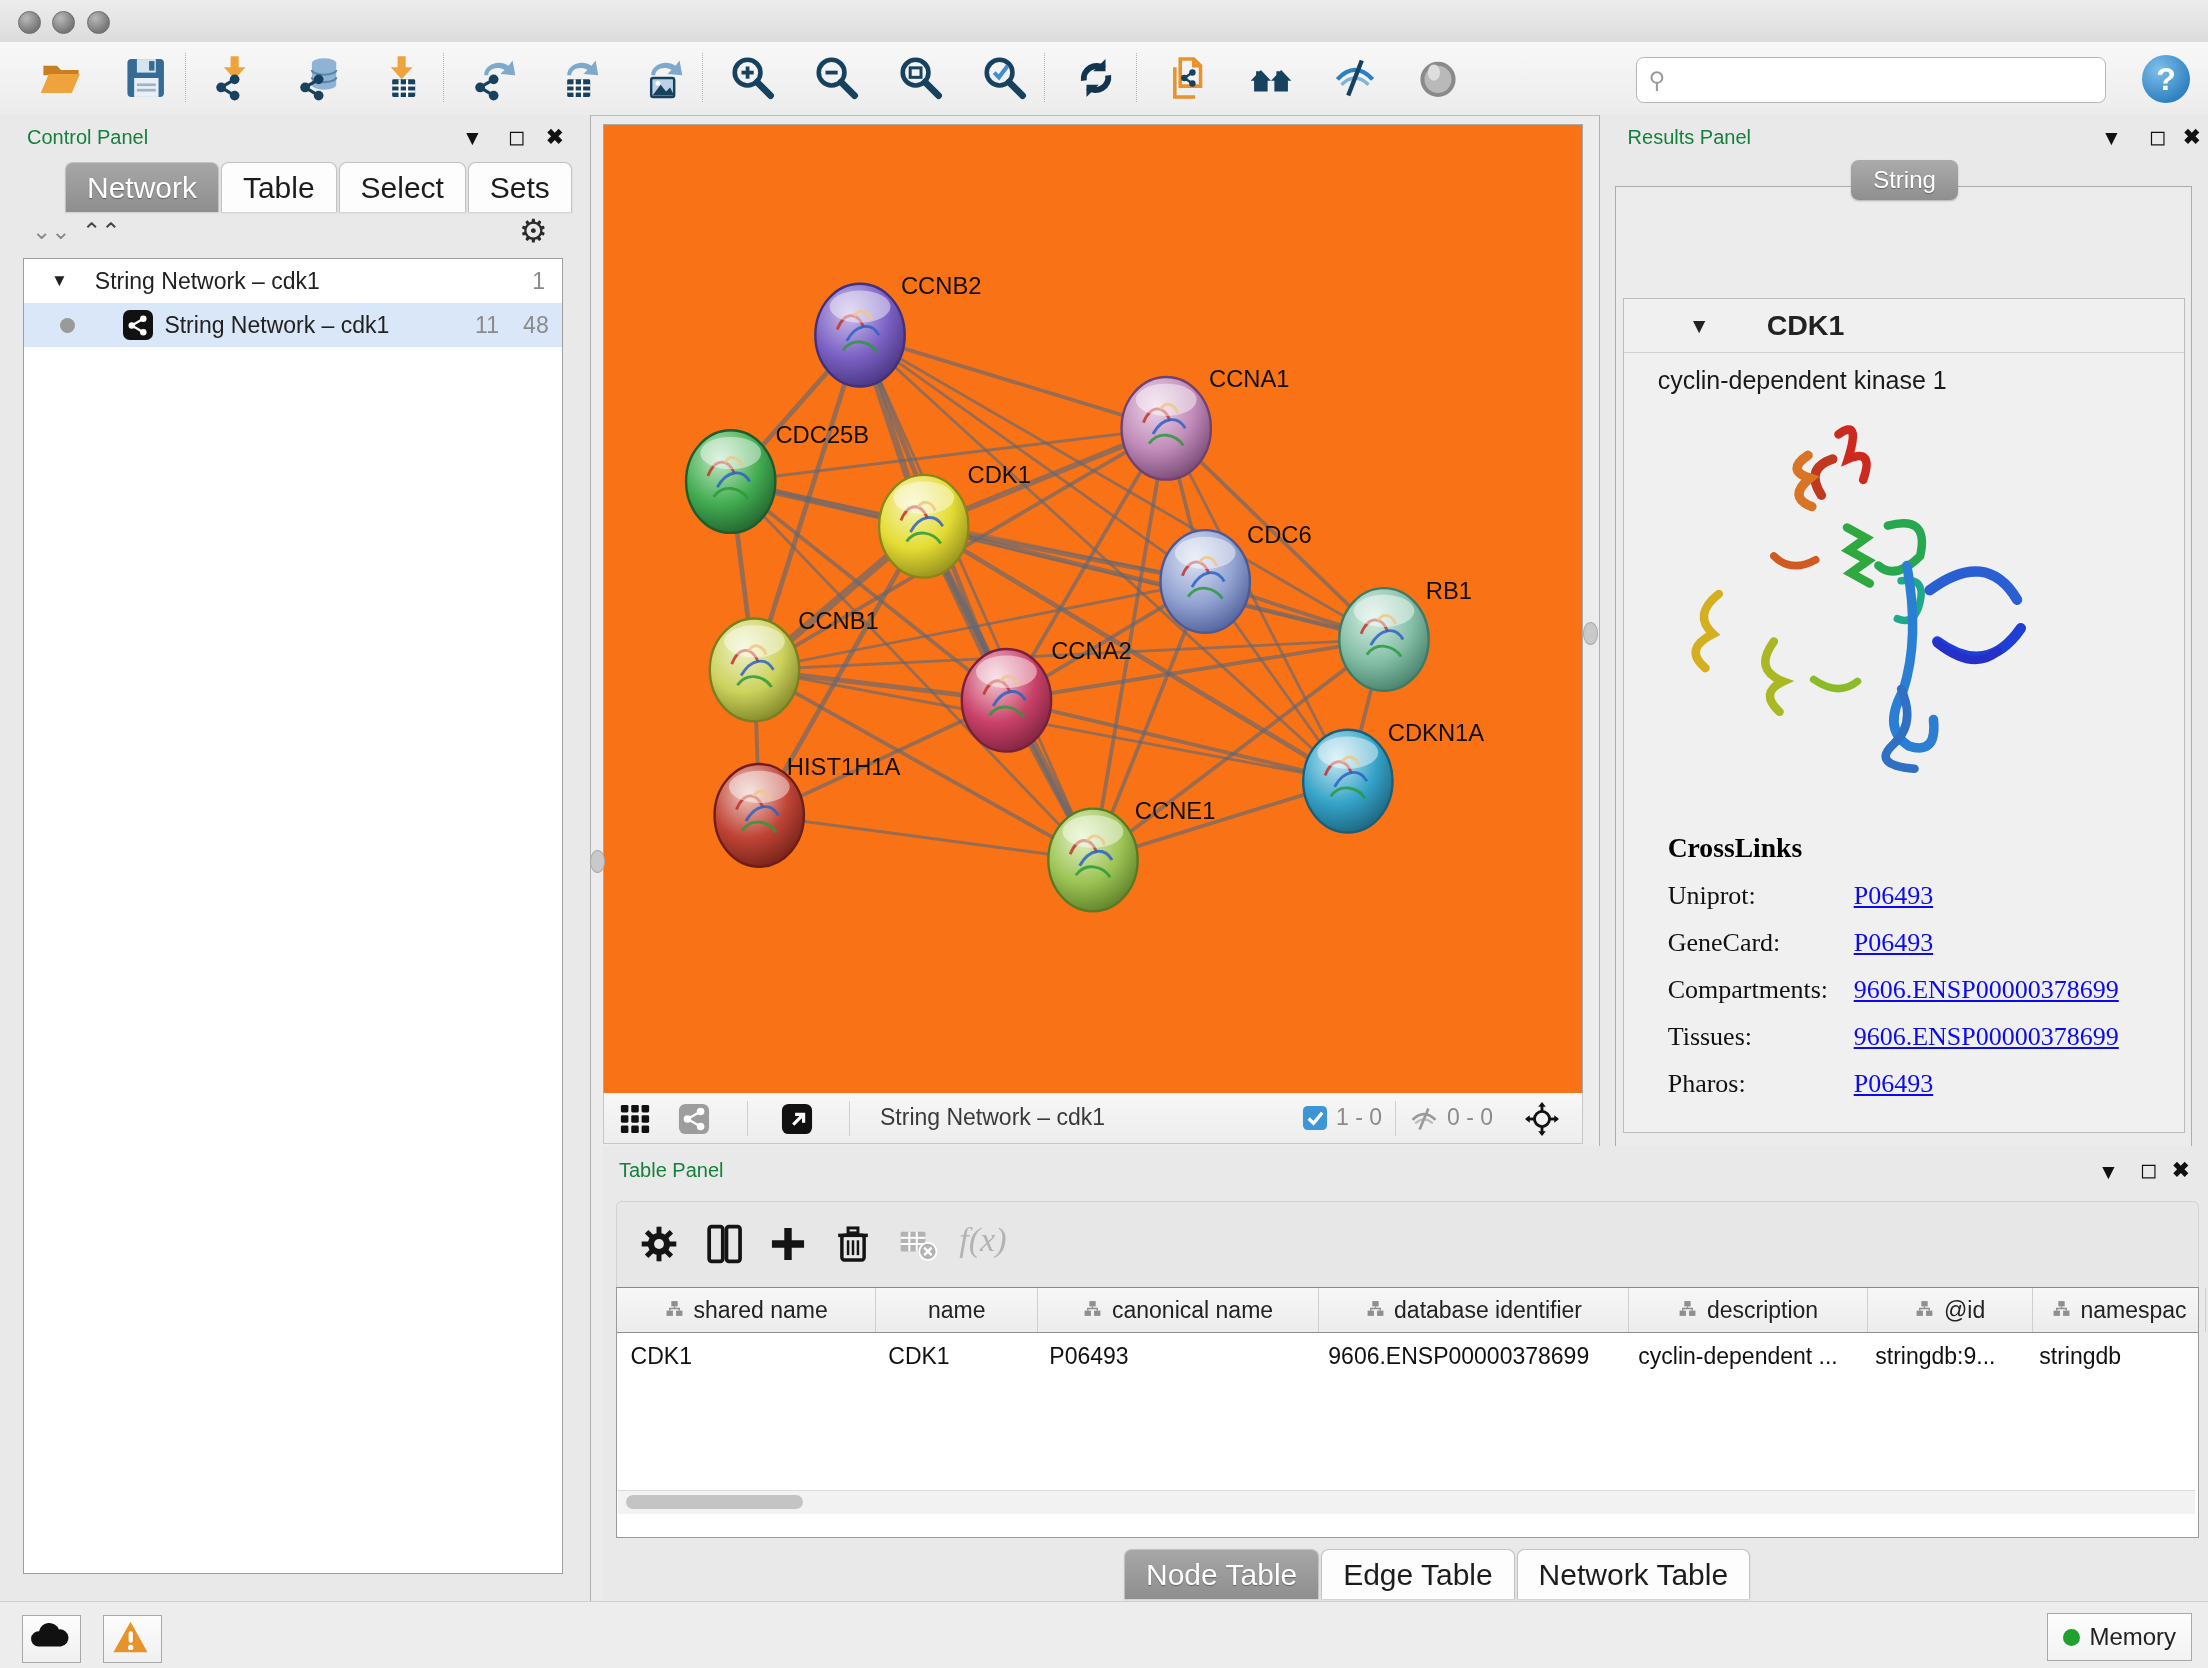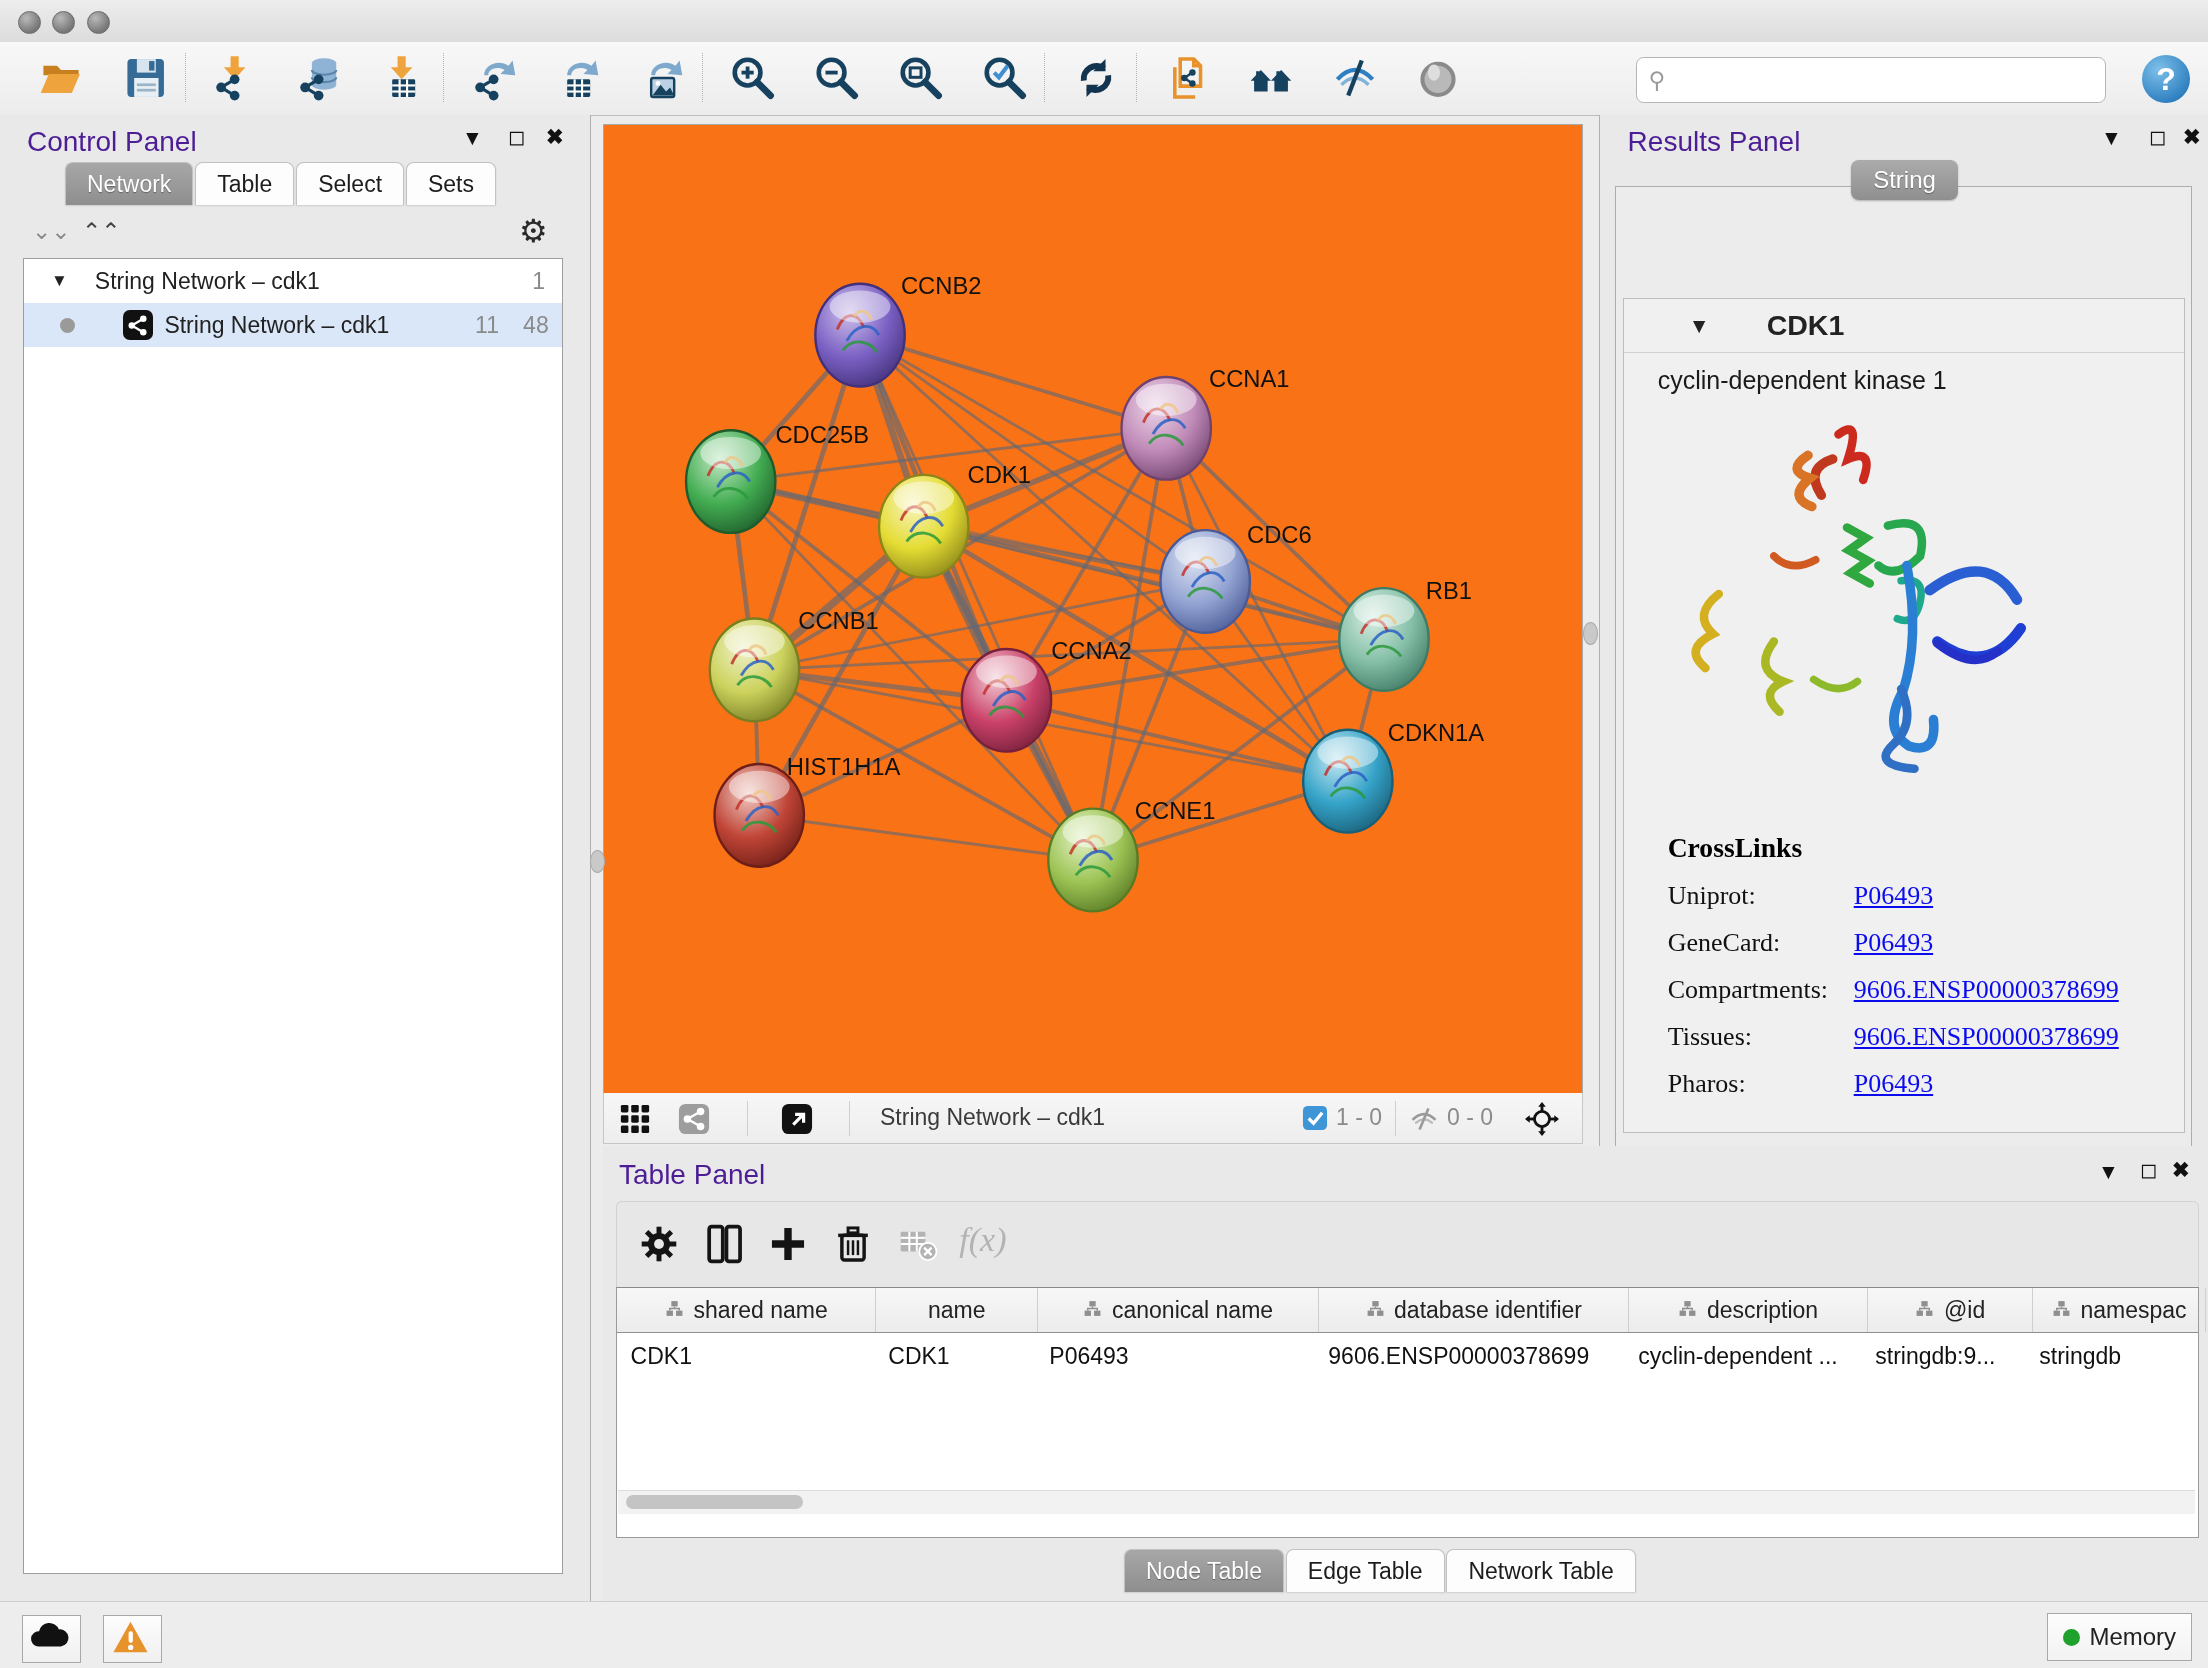--- a/index.html
+++ b/index.html
@@ -20,24 +20,24 @@
   .tbtn svg{width:46px;height:46px;}
   .tsep{top:11.4px;width:0;height:49px;border-left:1.9px dotted #b3b3b3;}
   #search-box{left:1636px;top:57px;width:468px;height:44px;background:#fff;
     border:1px solid #b5b5b5;border-radius:7.6px;display:flex;align-items:center;}
   #search-box .mag{font-size:23px;color:#9a9a9a;margin-left:11.4px;}
   #search-input{border:none;outline:none;flex:1;font-size:23px;margin-left:7.6px;background:transparent;}
   #help-btn{left:2142px;top:55px;width:48px;height:48px;border-radius:50%;
     background:radial-gradient(circle at 35% 30%,#7ec0ea,#2d7fc0 75%);color:#fff;
     font-size:32px;font-weight:bold;text-align:center;line-height:48px;}
   
-  .panel-title{font-size:28px;color:#4c1d95;}
+  .panel-title{font-size:20px;color:#15803d;}
   .win-glyphs{font-size:21px;color:#111;letter-spacing:0;}
   .tab{display:inline-block;border:1px solid #c2c2c2;border-bottom:none;background:#fdfdfd;
-    border-radius:7.6px 7.6px 0 0;font-size:23px;color:#1c1c1c;text-align:center;
+    border-radius:7.6px 7.6px 0 0;font-size:30px;color:#1c1c1c;text-align:center;
     padding:7.6px 21px;margin-right:1.9px;box-shadow:0 1px 1.9px rgba(0,0,0,.12);}
   .tab.sel{background:linear-gradient(#a7a7a7,#8e8e8e);color:#fff;text-shadow:0 1px 1px rgba(0,0,0,.35);}
   
   #control-panel{left:0;top:115px;width:590px;height:1486px;background:#e9e9e9;
     border-right:1px solid #b0b0b0;}
   #cp-tabs{left:65px;top:47px;}
   #cp-selrow{left:0;top:103px;width:590px;height:42px;font-size:23px;color:#2b2b2b;}
   #network-list{left:23px;top:143px;width:538px;height:1314px;background:#fff;
     border:1px solid #9e9e9e;}
   .net-row{position:relative;height:44px;font-size:23px;display:flex;align-items:center;}

